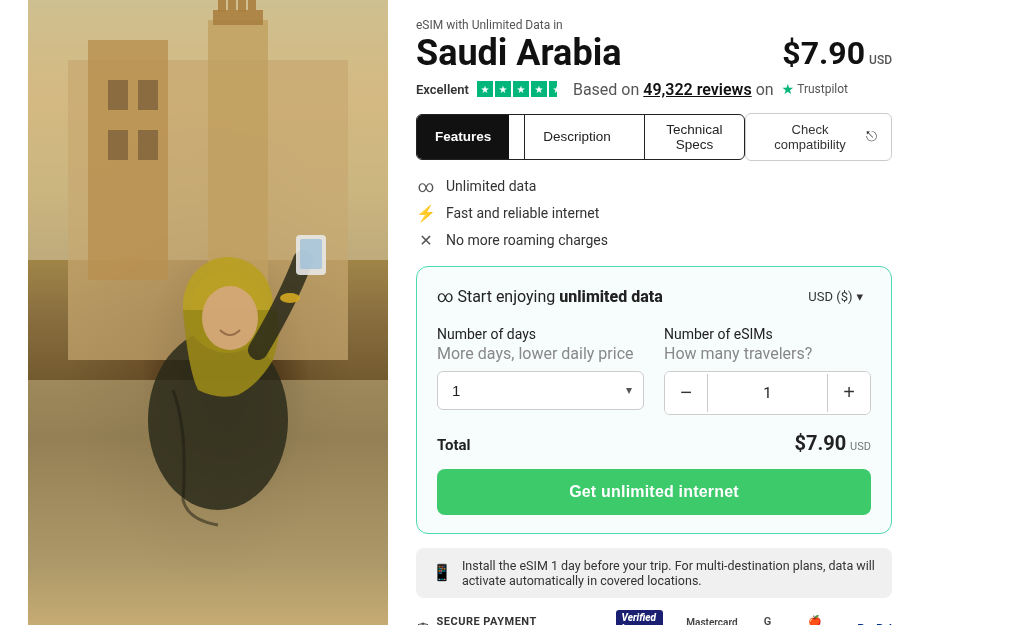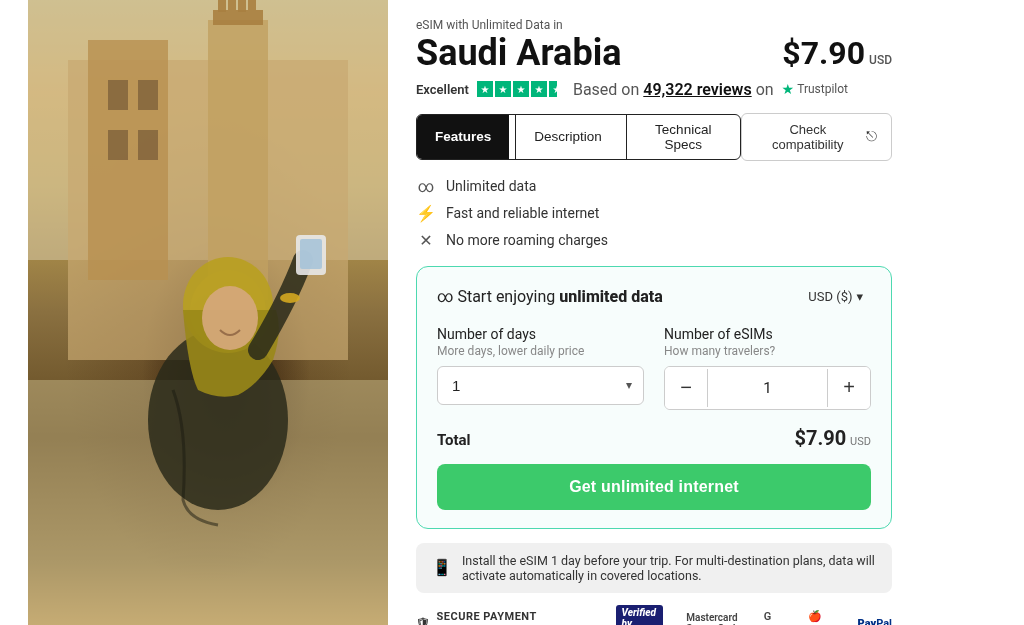--- a/index.html
+++ b/index.html
@@ -146,21 +146,21 @@
 
     .tabs-row {
       display: flex;
       align-items: center;
       justify-content: space-between;
       margin-bottom: 16px;
     }
 
     .tabs {
       display: flex;
-      gap: 6px;
+      gap: 15px;
       border: 1.5px solid #222;
       border-radius: 6px;
       overflow: hidden;
     }
 
     .tab {
       padding: 7px 18px;
       font-size: 13.5px;
       font-weight: 500;
       cursor: pointer;
@@ -266,21 +266,21 @@
     }
 
     .field-label {
       font-size: 14px;
       font-weight: 400;
       color: #222;
       margin-bottom: 2px;
     }
 
     .field-sublabel {
-      font-size: 12px;
+      font-size: 16px;
       color: #888;
       margin-bottom: 8px;
     }
 
     .days-select-wrapper {
       position: relative;
     }
 
     .days-select-wrapper select {
       width: 100%;

